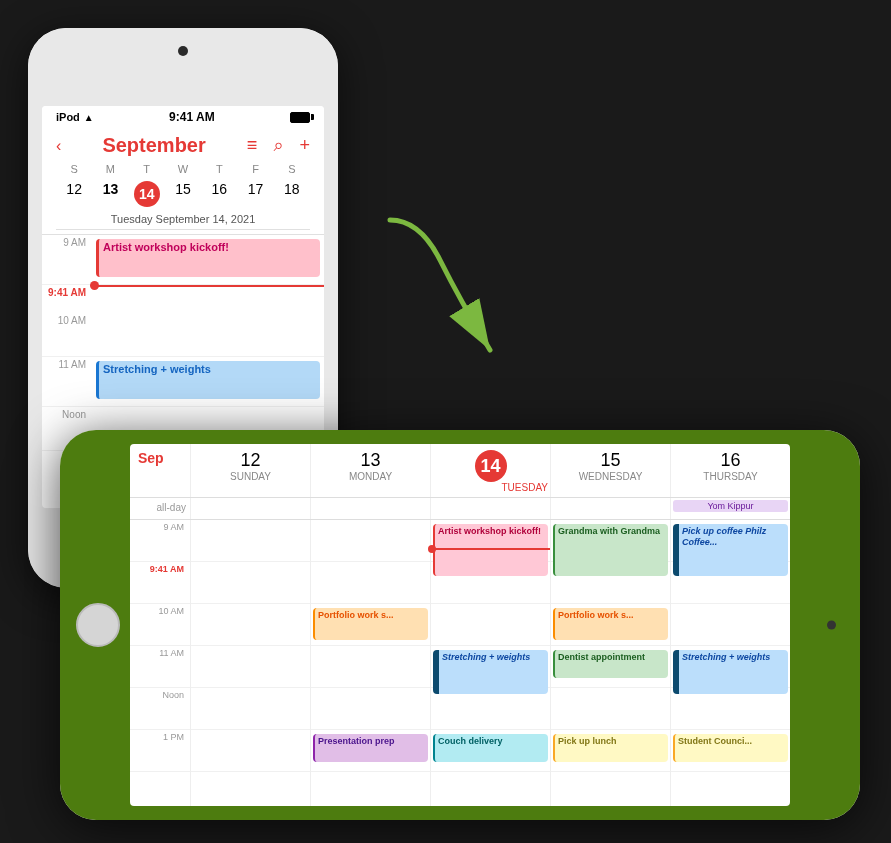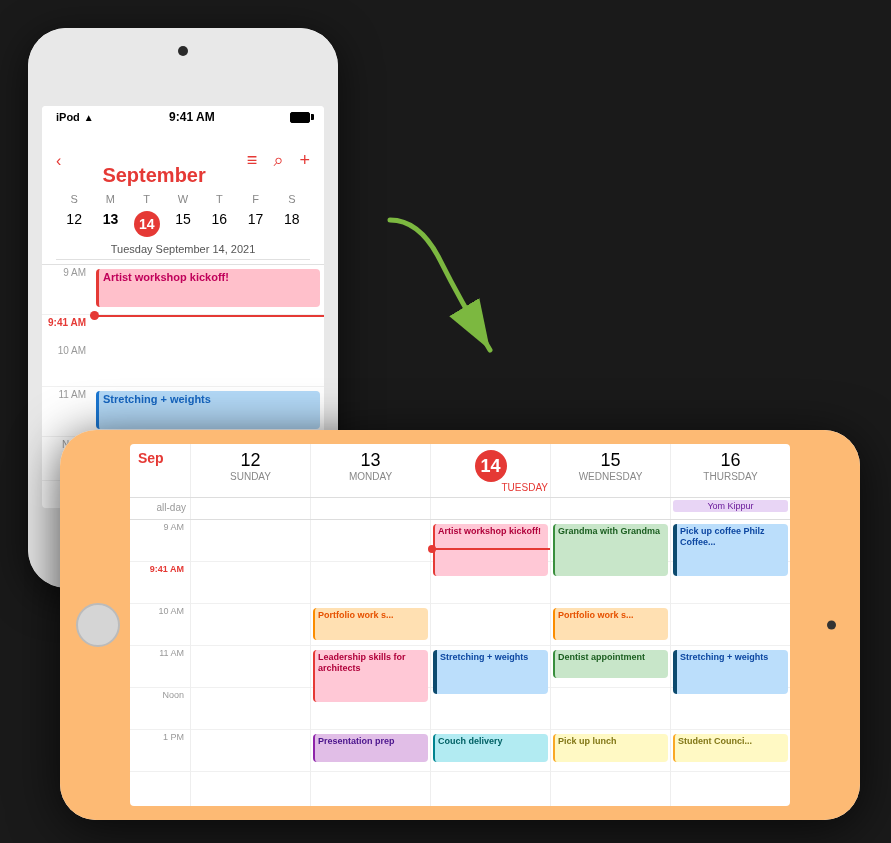--- a/index.html
+++ b/index.html
@@ -106,21 +106,20 @@
     .cal-month-row {
       display: flex;
       align-items: center;
       justify-content: space-between;
       margin-bottom: 6px;
     }
     .cal-month-title {
       color: #e53935;
       font-size: 20px;
       font-weight: 600;
-      margin-top: 30px;
     }
     .cal-back-btn { color: #e53935; font-size: 16px; }
     .cal-icons { display: flex; gap: 16px; color: #e53935; font-size: 18px; }
     .cal-weekdays {
       display: grid;
       grid-template-columns: repeat(7, 1fr);
       text-align: center;
       font-size: 11px;
       color: #888;
       margin-bottom: 4px;
@@ -212,21 +211,21 @@
       width: 800px;
       height: 390px;
       background: #f2f2f2;
       border-radius: 36px;
       box-shadow: 0 8px 50px rgba(0,0,0,0.7);
       overflow: hidden;
     }
     .ipod-h-inner {
       position: absolute;
       top: 0; left: 0; right: 0; bottom: 0;
-      background: #fdba74;
+      background: #4d7c0f;
       border-radius: 16px;
     }
     .ipod-h-screen {
       position: absolute;
       top: 14px;
       left: 70px;
       right: 70px;
       bottom: 14px;
       background: #fff;
       border-radius: 4px;
@@ -373,21 +372,21 @@
       right: 2px;
       border-radius: 4px;
       padding: 2px 3px;
       font-size: 9px;
       font-weight: 600;
       overflow: hidden;
       z-index: 5;
       line-height: 1.2;
     }
     .we-pink { background: #ffc8d6; color: #b0003a; border-left: 2px solid #e53935; }
-    .we-blue { background: #bbdefb; color: #0d47a1; border-left: 4px solid #0c4a6e; }
+    .we-blue { background: #bbdefb; color: #0d47a1; border-left: 6px solid #0c4a6e; font-style: italic; }
     .we-green { background: #c8e6c9; color: #1b5e20; border-left: 2px solid #388e3c; }
     .we-orange { background: #ffe0b2; color: #e65100; border-left: 2px solid #fb8c00; }
     .we-purple { background: #e1bee7; color: #4a148c; border-left: 2px solid #8e24aa; }
     .we-teal { background: #b2ebf2; color: #006064; border-left: 2px solid #00838f; }
     .we-yellow { background: #fff9c4; color: #827717; border-left: 2px solid #f9a825; }
     .week-current-line {
       position: absolute;
       left: 0; right: 0;
       height: 1.5px;
       background: #e53935;
@@ -562,21 +561,20 @@
           </div>
 
           <div class="week-day-col" style="position:relative;">
             <div class="week-slot"></div>
               <div class="week-slot"></div>
               <div class="week-slot"></div>
             <div class="week-slot"></div>
               <div class="week-slot"></div>
               <div class="week-slot"></div>
             <div class="week-event we-orange" style="top:88px;height:32px;left:2px;right:2px;">Portfolio work s...</div>
-            <div class="week-event we-pink" style="top:130px;height:52px;left:2px;right:2px;">Leadership skills for architects</div>
             <div class="week-event we-purple" style="top:214px;height:28px;left:2px;right:2px;">Presentation prep</div>
           </div>
 
           <div class="week-day-col" style="position:relative;">
             <div class="week-slot"></div>
               <div class="week-slot"></div>
               <div class="week-slot"></div>
             <div class="week-slot"></div>
               <div class="week-slot"></div>
               <div class="week-slot"></div>

